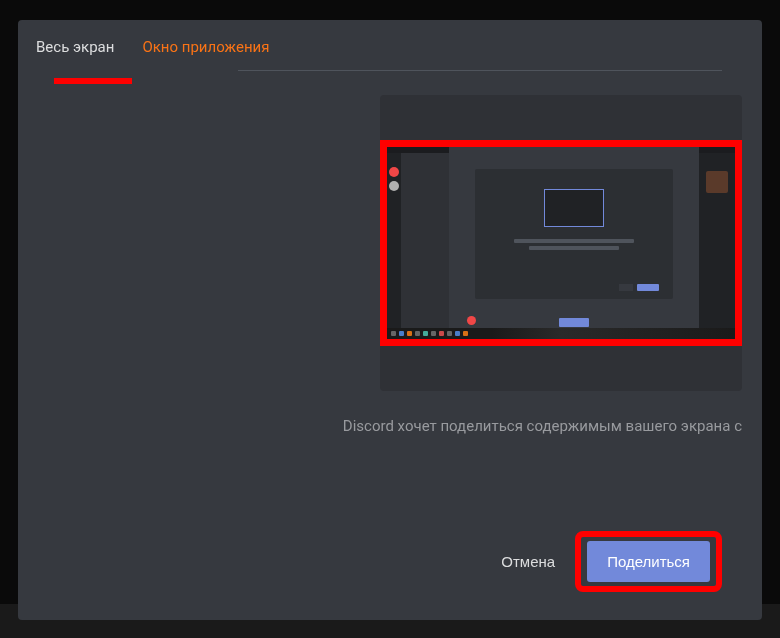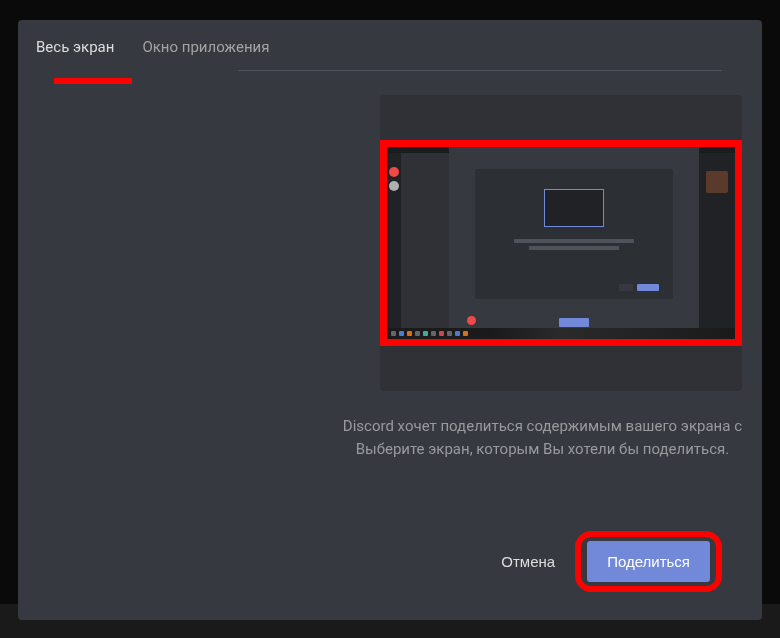--- a/index.html
+++ b/index.html
@@ -21,21 +21,21 @@
       border-radius: 4px;
       display: flex;
       flex-direction: column;
     }
     .tabs {
       display: flex;
       padding: 18px 18px 0 18px;
       gap: 28px;
     }
     .tab {
-      color: #a3a3a3;
+      color: #f97316;
       font-size: 15px;
       padding-bottom: 14px;
       cursor: pointer;
       position: relative;
     }
     .tab.active {
       color: #dcddde;
     }
     .tab-underline-highlight {
       position: absolute;
@@ -226,21 +226,21 @@
     .btn-cancel {
       background: transparent;
       border: none;
       color: #dcddde;
       font-size: 15px;
       cursor: pointer;
       font-weight: 500;
     }
     .btn-share-wrap {
       border: 6px solid #ff0000;
-      border-radius: 16px;
+      border-radius: 8px;
       padding: 4px 6px;
     }
     .btn-share {
       background: #7289da;
       border: none;
       color: #fff;
       font-size: 15px;
       font-weight: 500;
       padding: 12px 20px;
       border-radius: 3px;
@@ -303,21 +303,20 @@
             <div class="mock-tb-dot"></div>
             <div class="mock-tb-dot blue"></div>
             <div class="mock-tb-dot orange"></div>
           </div>
         </div>
       </div>
     </div>
 
     <div class="description">
       <div>Discord хочет поделиться содержимым вашего экрана с</div>
-      <div>Выберите экран, которым Вы хотели бы поделиться.</div>
     </div>
   </div>
 
   <div class="footer">
     <button class="btn-cancel">Отмена</button>
     <div class="btn-share-wrap">
       <button class="btn-share">Поделиться</button>
     </div>
   </div>
 </div>

